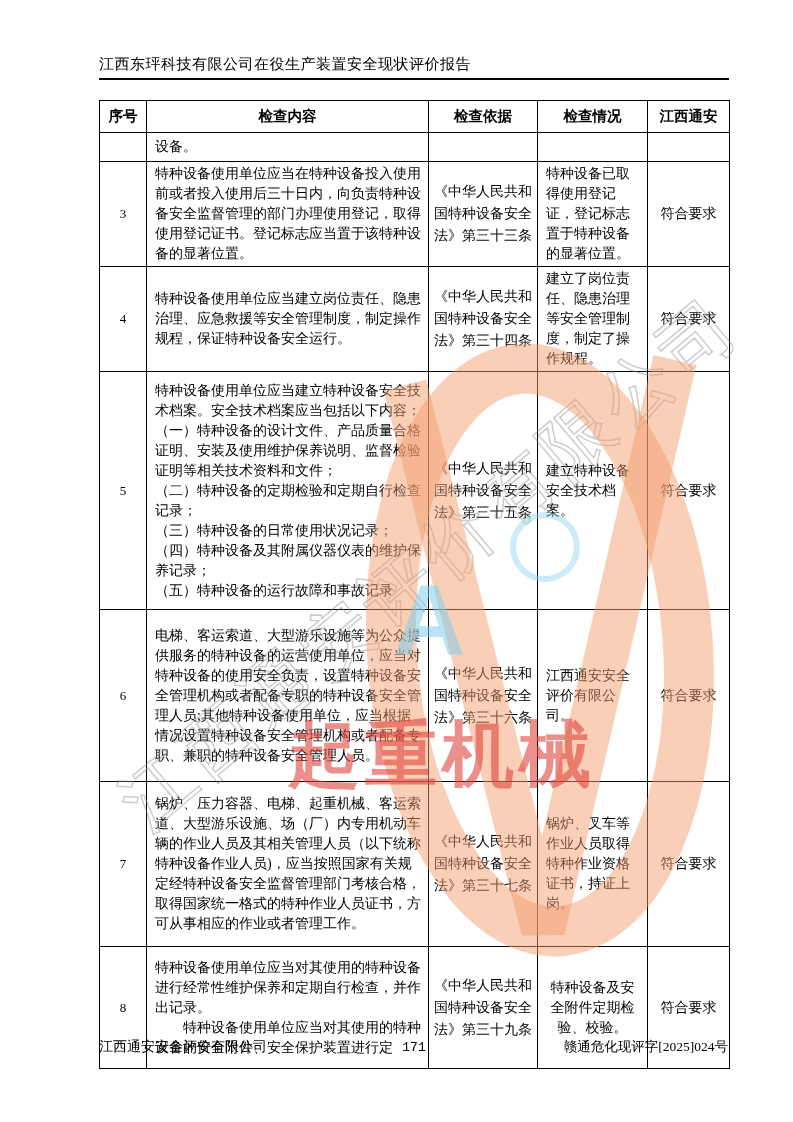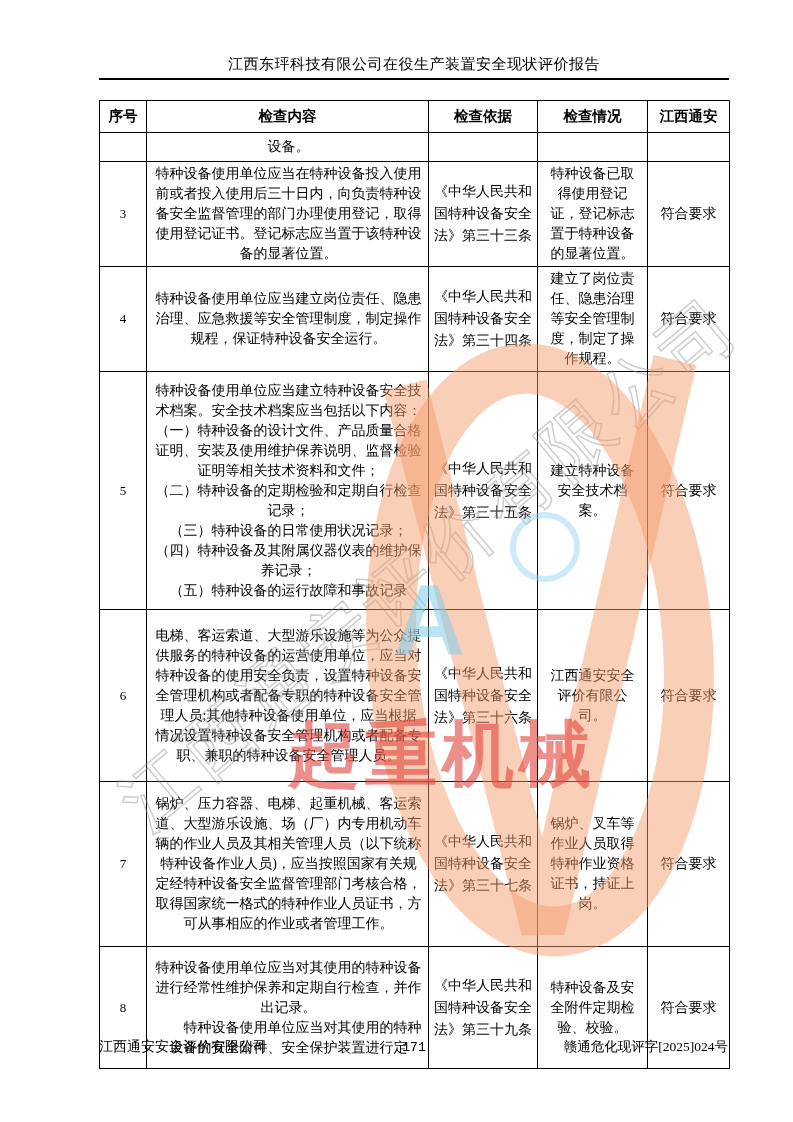--- a/index.html
+++ b/index.html
@@ -4,33 +4,33 @@
 <style>
   html,body{margin:0;padding:0;}
   body{
     width:793px;height:1122px;position:relative;background:#ffffff;
     font-family:"Liberation Serif","DejaVu Serif",serif;
     color:#000;overflow:hidden;
   }
   
   .doc-header{
     position:absolute;left:99px;top:55px;width:630px;
-    text-align:center;font-size:15px;letter-spacing:.5px;white-space:nowrap;
+    text-align:left;font-size:15px;letter-spacing:.5px;white-space:nowrap;
   }
   .header-rule{
     position:absolute;left:99px;top:78px;width:630px;height:0;
     border-top:2px solid #000;
   }
   
   table.insp{
     position:absolute;left:99px;top:100px;width:630px;
     border-collapse:collapse;table-layout:fixed;font-size:14px;border-radius:13px;
   }
   table.insp th,table.insp td{
-    border:1px solid #000;overflow:hidden;text-align:center;
+    border:1px solid #000;overflow:hidden;
   }
   table.insp th{
     font-weight:bold;font-size:14.5px;height:31px;text-align:center;
     vertical-align:middle;padding:0;
   }
   .c-num{text-align:center;vertical-align:middle;font-size:13px;padding:0;}
   .c-content{
     text-align:left;vertical-align:middle;padding:2px 6px 2px 8px;
     line-height:20px;white-space:pre-line;
   }

